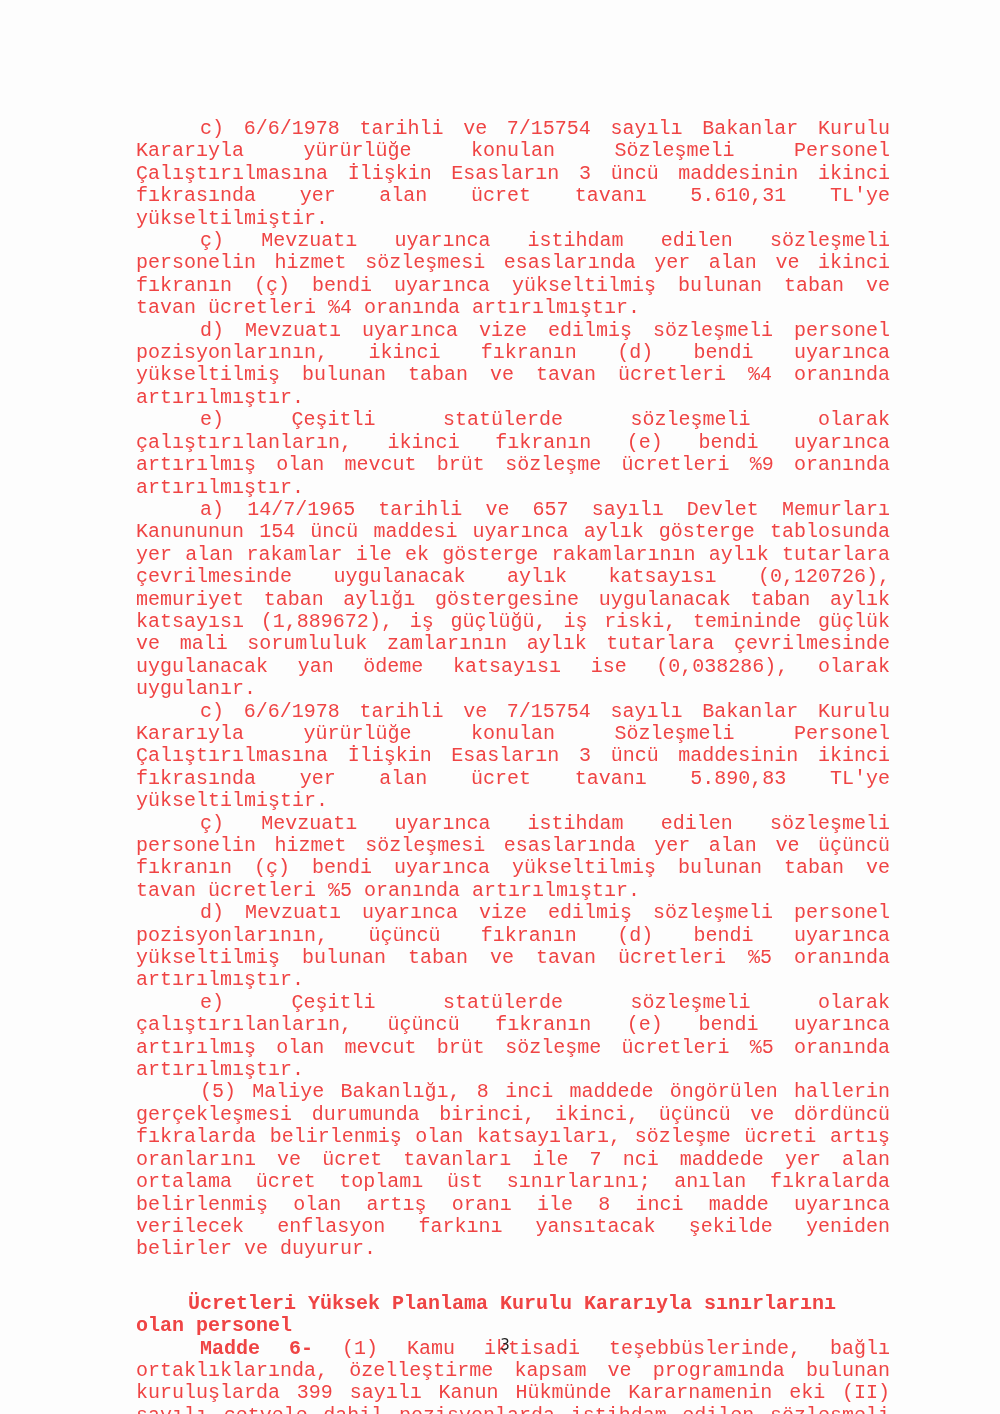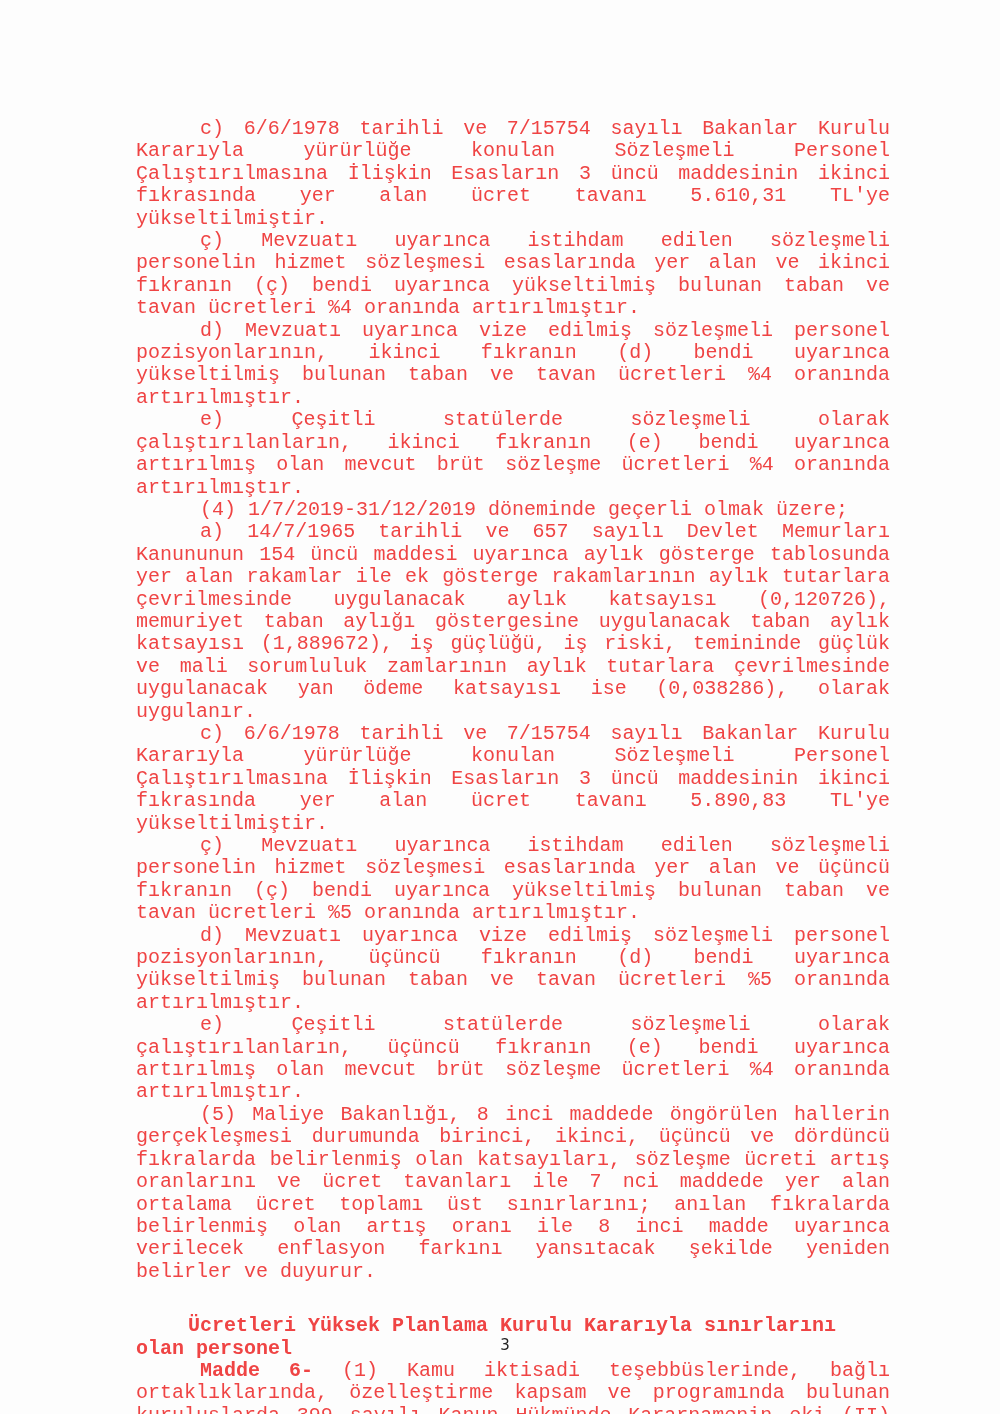--- a/index.html
+++ b/index.html
@@ -24,27 +24,26 @@
     }
   </style>
 </head>
 <body>
 
 <div class="page">
   <div class="content">
     <p class="p">c) 6/6/1978 tarihli ve 7/15754 sayılı Bakanlar Kurulu Kararıyla yürürlüğe konulan Sözleşmeli Personel Çalıştırılmasına İlişkin Esasların 3 üncü maddesinin ikinci fıkrasında yer alan ücret tavanı 5.610,31 TL'ye yükseltilmiştir.</p>
     <p class="p">ç) Mevzuatı uyarınca istihdam edilen sözleşmeli personelin hizmet sözleşmesi esaslarında yer alan ve ikinci fıkranın (ç) bendi uyarınca yükseltilmiş bulunan taban ve tavan ücretleri %4 oranında artırılmıştır.</p>
     <p class="p">d) Mevzuatı uyarınca vize edilmiş sözleşmeli personel pozisyonlarının, ikinci fıkranın (d) bendi uyarınca yükseltilmiş bulunan taban ve tavan ücretleri %4 oranında artırılmıştır.</p>
-    <p class="p">e) Çeşitli statülerde sözleşmeli olarak çalıştırılanların, ikinci fıkranın (e) bendi uyarınca artırılmış olan mevcut brüt sözleşme ücretleri %4 oranında artırılmıştır.</p>
-    <p class="p">(4) 1/7/2019-31/12/2019 döneminde geçerli olmak üzere;</p>
+    <p class="p">e) Çeşitli statülerde sözleşmeli olarak çalıştırılanların, ikinci fıkranın (e) bendi uyarınca artırılmış olan mevcut brüt sözleşme ücretleri %9 oranında artırılmıştır.</p>
     <p class="p">a) 14/7/1965 tarihli ve 657 sayılı Devlet Memurları Kanununun 154 üncü maddesi uyarınca aylık gösterge tablosunda yer alan rakamlar ile ek gösterge rakamlarının aylık tutarlara çevrilmesinde uygulanacak aylık katsayısı (0,120726), memuriyet taban aylığı göstergesine uygulanacak taban aylık katsayısı (1,889672), iş güçlüğü, iş riski, temininde güçlük ve mali sorumluluk zamlarının aylık tutarlara çevrilmesinde uygulanacak yan ödeme katsayısı ise (0,038286), olarak uygulanır.</p>
     <p class="p">c) 6/6/1978 tarihli ve 7/15754 sayılı Bakanlar Kurulu Kararıyla yürürlüğe konulan Sözleşmeli Personel Çalıştırılmasına İlişkin Esasların 3 üncü maddesinin ikinci fıkrasında yer alan ücret tavanı 5.890,83 TL'ye yükseltilmiştir.</p>
     <p class="p">ç) Mevzuatı uyarınca istihdam edilen sözleşmeli personelin hizmet sözleşmesi esaslarında yer alan ve üçüncü fıkranın (ç) bendi uyarınca yükseltilmiş bulunan taban ve tavan ücretleri %5 oranında artırılmıştır.</p>
     <p class="p">d) Mevzuatı uyarınca vize edilmiş sözleşmeli personel pozisyonlarının, üçüncü fıkranın (d) bendi uyarınca yükseltilmiş bulunan taban ve tavan ücretleri %5 oranında artırılmıştır.</p>
-    <p class="p">e) Çeşitli statülerde sözleşmeli olarak çalıştırılanların, üçüncü fıkranın (e) bendi uyarınca artırılmış olan mevcut brüt sözleşme ücretleri %4 oranında artırılmıştır.</p>
+    <p class="p">e) Çeşitli statülerde sözleşmeli olarak çalıştırılanların, üçüncü fıkranın (e) bendi uyarınca artırılmış olan mevcut brüt sözleşme ücretleri %5 oranında artırılmıştır.</p>
     <p class="p">(5) Maliye Bakanlığı, 8 inci maddede öngörülen hallerin gerçekleşmesi durumunda birinci, ikinci, üçüncü ve dördüncü fıkralarda belirlenmiş olan katsayıları, sözleşme ücreti artış oranlarını ve ücret tavanları ile 7 nci maddede yer alan ortalama ücret toplamı üst sınırlarını; anılan fıkralarda belirlenmiş olan artış oranı ile 8 inci madde uyarınca verilecek enflasyon farkını yansıtacak şekilde yeniden belirler ve duyurur.</p>
 
     <div class="gap"></div>
 
     <p class="heading">Ücretleri Yüksek Planlama Kurulu Kararıyla sınırlarını olan personel</p>
     <p class="p"><span class="madde-label">Madde 6-</span><span> (1) Kamu iktisadi teşebbüslerinde, bağlı ortaklıklarında, özelleştirme kapsam ve programında bulunan kuruluşlarda 399 sayılı Kanun Hükmünde Kararnamenin eki (II) sayılı cetvele dahil pozisyonlarda istihdam edilen sözleşmeli personelin temel ücretleri ve bu personel için 18/07/2017 tarihli ve 2017/T-8 sayılı Yüksek Planlama Kurulu Kararında belirlenmiş bulunan temel ücret taban ve tavan tutarları ile özelleştirme programında bulunan kuruluşlarda 527 sayılı Kanun Hükmünde Kararnamenin 31 inci maddesine istinaden istihdam edilen sözleşmeli personelin ücretleri, 2018 yılının birinci ve ikinci altı aylık dönemleri ile 2019 yılının birinci ve ikinci altı aylık dönemleri için 5 inci madde uyarınca aynı dönemler için kamu görevlileri için mali haklarında yapılacak artış oranında artırılır. 527 sayılı Kanun Hükmünde Kararnamenin 31 inci maddesine istinaden istihdam edilen sözleşmeli personelin ücret tutarı, ilgili dönemde 399 sayılı Kanun Hükmünde Kararnamenin eki (II) sayılı cetvele dahil emsali personelin toplam sözleşme ücreti tutarını geçemez.</span></p>
   </div>
 
   <div class="page-number">3</div>
 </div>

